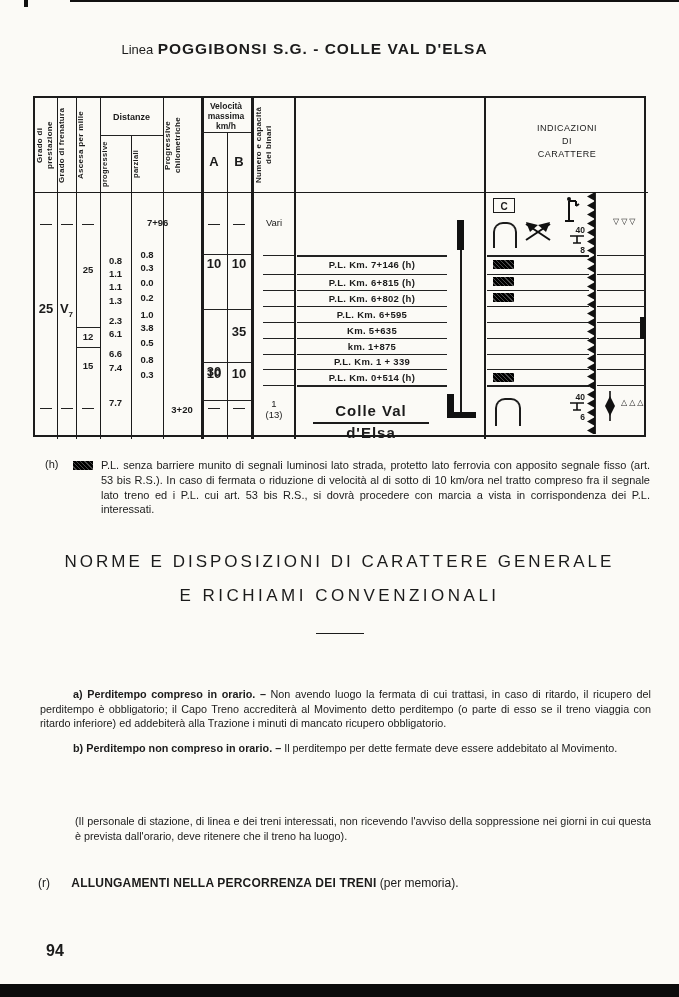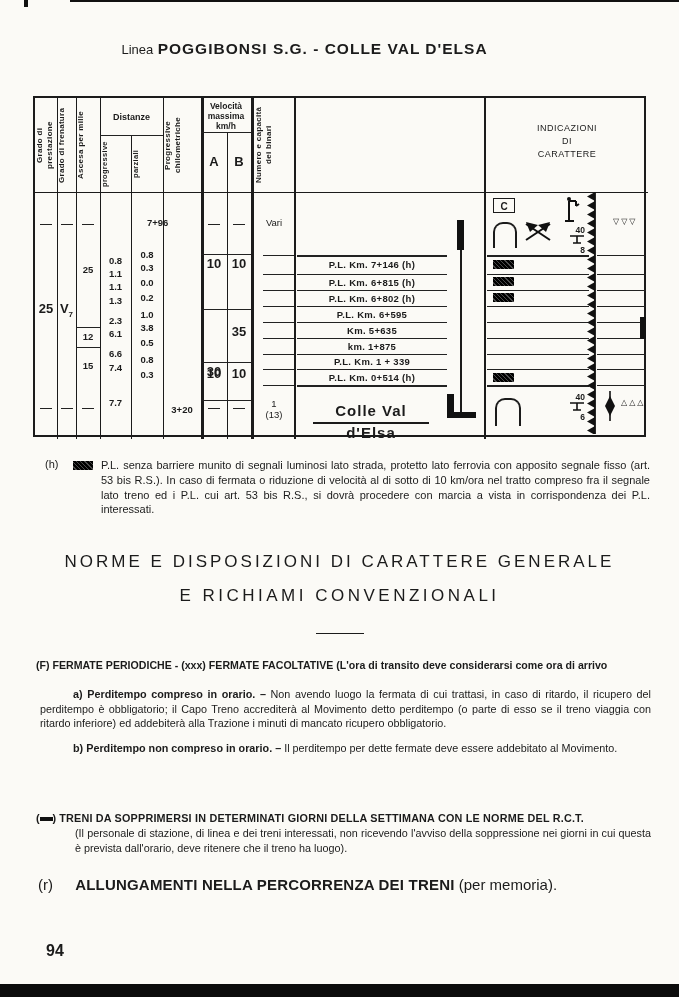--- a/index.html
+++ b/index.html
@@ -252,41 +252,36 @@
   <div class="abs" style="left:45px;top:458px;width:605px;">
     <span class="abs" style="left:0;top:0;font-size:11px;">(h)</span>
     <span class="abs" style="left:28px;top:3px;width:20px;height:9px;background:repeating-linear-gradient(45deg,#000 0 2px,#4a4a4a 2px 3px);"></span>
     <div class="para" style="position:static;margin-left:56px;font-size:11px;line-height:14.8px;">P.L. senza barriere munito di segnali luminosi lato strada, protetto lato ferrovia con apposito segnale fisso (art. 53 bis R.S.). In caso di fermata o riduzione di velocità al di sotto di 10 km/ora nel tratto compreso  fra il segnale lato treno ed i P.L. cui art. 53 bis R.S., si dovrà procedere con marcia a vista in  corrispondenza dei P.L. interessati.</div>
   </div>
 
   <div class="abs" style="left:0;top:552px;width:679px;text-align:center;font-size:17px;font-weight:500;letter-spacing:3px;">NORME E DISPOSIZIONI DI CARATTERE GENERALE</div>
   <div class="abs" style="left:0;top:586px;width:679px;text-align:center;font-size:17px;font-weight:500;letter-spacing:3.5px;">E RICHIAMI CONVENZIONALI</div>
   <div class="abs" style="left:316px;top:633px;width:48px;height:0;border-top:1.6px solid #1b1b1b;"></div>
 
-  <div class="para" style="left:36px;top:658px;width:614px;font-weight:700;font-size:10.6px;white-space:nowrap;overflow:hidden;text-align:left;">(F) FERMATE PERIODICHE - (xxx) FERMATE FACOLTATIVE (L'ora di transito deve considerarsi come ora di arrivo</div>
 
   <div class="para" style="left:40px;top:687px;width:611px;text-indent:33px;">
     <span class="lead">a) Perditempo compreso in orario. –</span>
     <span>Non avendo luogo la fermata di cui trattasi, in caso di ritardo, il ricupero del perditempo è obbligatorio; il Capo Treno accrediterà al Movimento detto perditempo (o parte di esso se il treno viaggia con ritardo inferiore) ed addebiterà alla Trazione i minuti di mancato ricupero obbligatorio.</span>
   </div>
 
   <div class="para" style="left:40px;top:741px;width:611px;text-indent:33px;">
     <span class="lead">b) Perditempo non compreso in orario. –</span>
     <span>Il perditempo per dette fermate deve essere addebitato al Movimento.</span>
   </div>
 
 
   <div class="abs" style="left:36px;top:812px;width:615px;">
-    <div style="font-size:10.8px;font-weight:700;">
-      <span>(</span><span style="display:inline-block;width:13px;height:4px;background:#111;vertical-align:middle;"></span><span>)</span>
-      <span style="letter-spacing:.2px;">TRENI DA SOPPRIMERSI IN DETERMINATI GIORNI DELLA SETTIMANA CON LE NORME DEL R.C.T.</span>
-    </div>
     <div class="para" style="position:static;margin-left:39px;margin-top:2px;">(Il personale di stazione, di linea e dei treni interessati, non ricevendo l'avviso della soppressione nei giorni in cui questa è prevista dall'orario, deve ritenere che il treno ha luogo).</div>
   </div>
 
-  <div class="abs" style="left:38px;top:876px;width:613px;font-size:15px;">
+  <div class="abs" style="left:38px;top:876px;width:613px;font-size:12px;">
     <span>(r)</span>
     <span style="font-weight:700;margin-left:18px;letter-spacing:.2px;">ALLUNGAMENTI NELLA PERCORRENZA DEI TRENI</span>
     <span>(per memoria).</span>
   </div>
 
   <div class="abs" style="left:46px;top:942px;font-size:16px;font-weight:700;">94</div>
 </div>
 
 </body></html>

